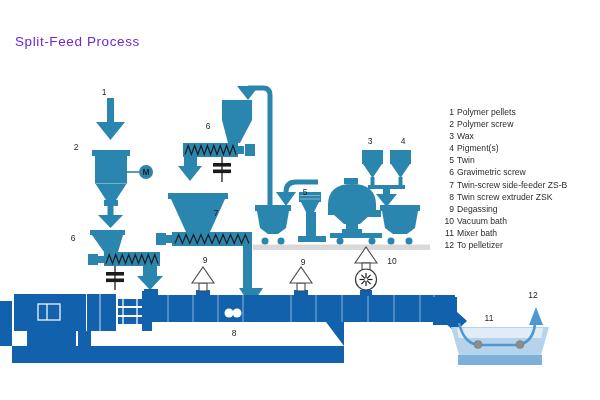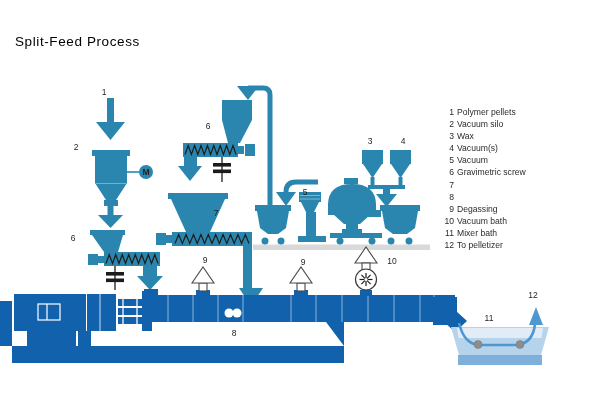--- a/index.html
+++ b/index.html
@@ -1,62 +1,64 @@
 <!DOCTYPE html>
 <html><head>
 <meta charset="utf-8">
 <style>
   html,body{margin:0;padding:0;background:#fff;}
   #stage{position:relative;width:600px;height:400px;background:#ffffff;overflow:hidden;
          font-family:"Liberation Sans",sans-serif;}
   #title{position:absolute;left:15px;top:34px;font-size:13.5px;font-weight:500;
-         letter-spacing:.6px;color:#000000;}
+         letter-spacing:.6px;color:#6d28d9;}
   #legend{position:absolute;left:438px;top:106px;width:158px;color:#2b2b2b;}
   .lrow{display:flex;line-height:12.1px;font-size:8.6px;}
   .lnum{width:16px;text-align:right;margin-right:3px;flex:none;}
   .llab{white-space:nowrap;text-align:center;}
   svg{position:absolute;left:0;top:0;}
   svg text{font-family:"Liberation Sans",sans-serif;font-size:8.5px;fill:#1f1f1f;}
 </style>
 </head>
 <body>
 
 <div id="stage">
   <div id="title">Split-Feed Process</div>
 
   <div id="legend">
     <div class="lrow">
         <span class="lnum">1</span>
         <span class="llab">Polymer pellets</span>
       </div>
     <div class="lrow">
         <span class="lnum">2</span>
-        <span class="llab">Vacuum silo</span>
+        <span class="llab">Polymer screw</span>
       </div>
     <div class="lrow">
         <span class="lnum">3</span>
         <span class="llab">Wax</span>
       </div>
     <div class="lrow">
         <span class="lnum">4</span>
-        <span class="llab">Vacuum(s)</span>
+        <span class="llab">Pigment(s)</span>
       </div>
     <div class="lrow">
         <span class="lnum">5</span>
-        <span class="llab">Vacuum</span>
+        <span class="llab">Twin</span>
       </div>
     <div class="lrow">
         <span class="lnum">6</span>
         <span class="llab">Gravimetric screw</span>
       </div>
     <div class="lrow">
         <span class="lnum">7</span>
+        <span class="llab">Twin-screw side-feeder ZS-B</span>
       </div>
     <div class="lrow">
         <span class="lnum">8</span>
+        <span class="llab">Twin screw extruder ZSK</span>
       </div>
     <div class="lrow">
         <span class="lnum">9</span>
         <span class="llab">Degassing</span>
       </div>
     <div class="lrow">
         <span class="lnum">10</span>
         <span class="llab">Vacuum bath</span>
       </div>
     <div class="lrow">

